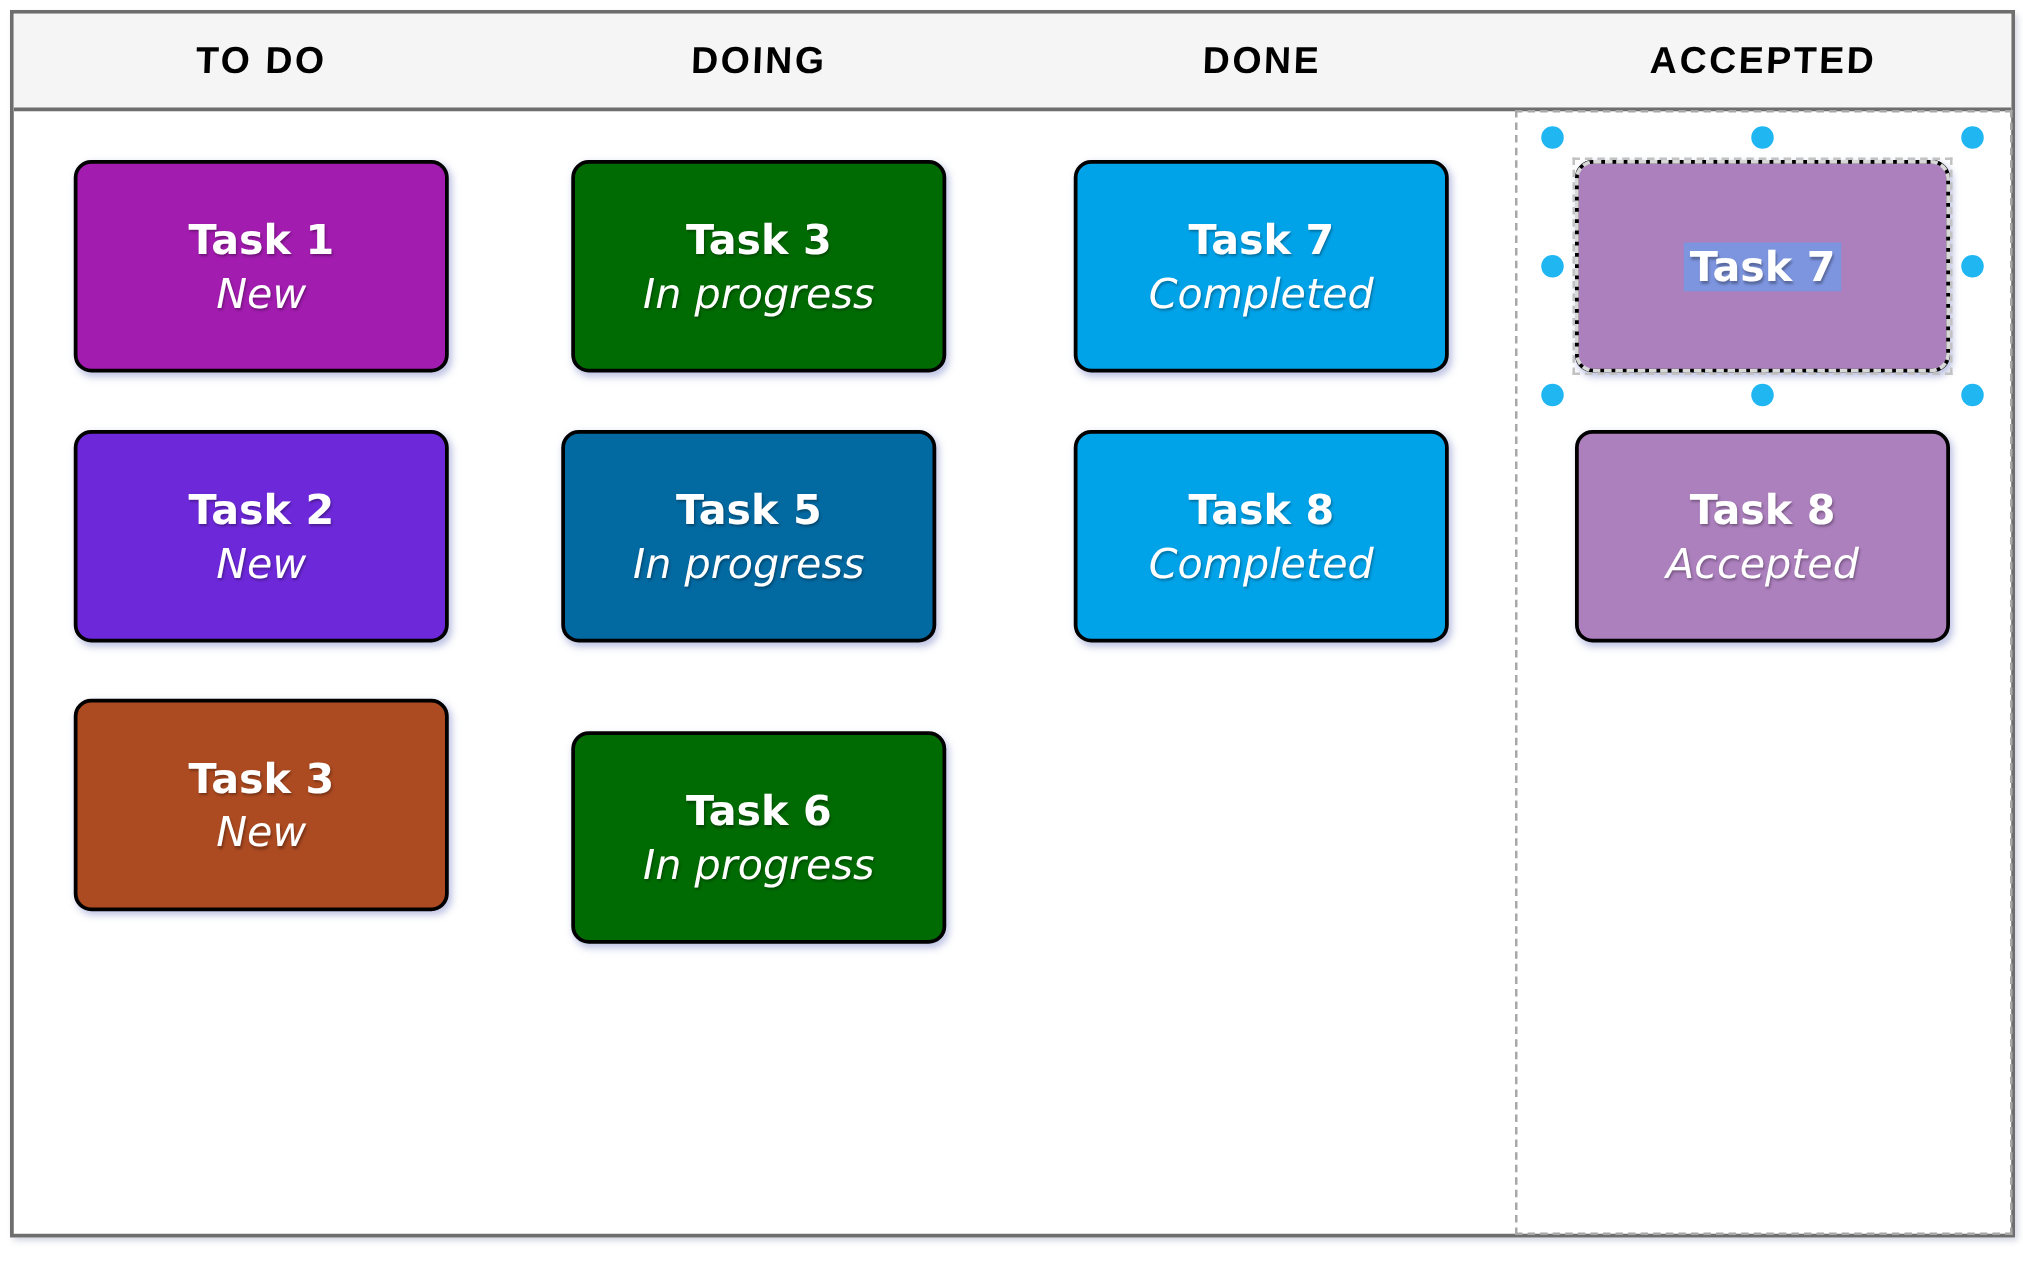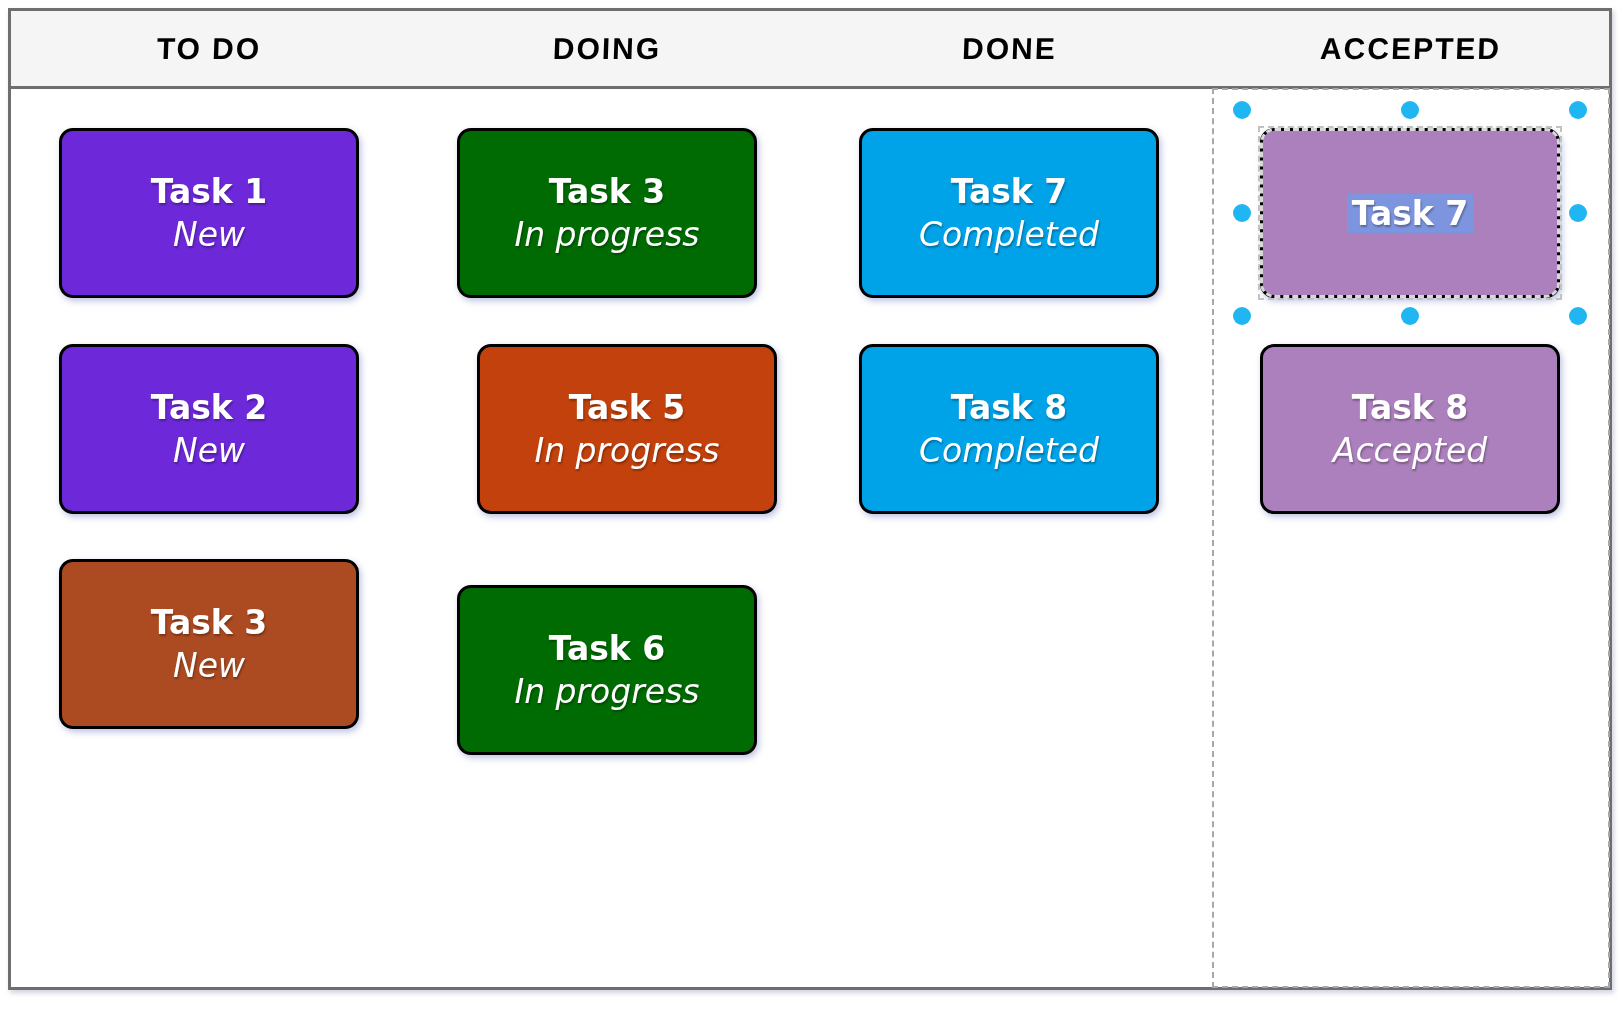--- a/index.html
+++ b/index.html
@@ -57,37 +57,37 @@
 <div class="page">
   <div class="frame">
     <div class="header">
         <div class="hcell" style="width: 396px;">TO DO</div>
         <div class="hcell" style="width: 400px;">DOING</div>
         <div class="hcell" style="width: 405px;">DONE</div>
         <div class="hcell" style="width: 397px;">ACCEPTED</div>
       </div>
     <div class="board-body">
       <div class="lane-outline"></div>
-    <div class="card" style="left: 48px; top: 39px; background: #6d28d9;">
+    <div class="card" style="left: 48px; top: 39px; background: #a21caf;">
           <div class="card-title"><span>Task 1</span></div>
           <div class="card-status"><span>New</span></div>
         </div>
         <div class="card" style="left: 48px; top: 255px; background: #6d28d9;">
           <div class="card-title"><span>Task 2</span></div>
           <div class="card-status"><span>New</span></div>
         </div>
         <div class="card" style="left: 48px; top: 470px; background: rgb(172, 74, 33);">
           <div class="card-title"><span>Task 3</span></div>
           <div class="card-status"><span>New</span></div>
         </div>
         <div class="card" style="left: 446px; top: 39px; background: rgb(1, 107, 3);">
           <div class="card-title"><span>Task 3</span></div>
           <div class="card-status"><span>In progress</span></div>
         </div>
-        <div class="card" style="left: 466px; top: 255px; background: #c2410c;">
+        <div class="card" style="left: 438px; top: 255px; background: #0369a1;">
           <div class="card-title"><span>Task 5</span></div>
           <div class="card-status"><span>In progress</span></div>
         </div>
         <div class="card" style="left: 446px; top: 496px; background: rgb(1, 107, 3);">
           <div class="card-title"><span>Task 6</span></div>
           <div class="card-status"><span>In progress</span></div>
         </div>
         <div class="card" style="left: 848px; top: 39px; background: rgb(0, 162, 232);">
           <div class="card-title"><span>Task 7</span></div>
           <div class="card-status"><span>Completed</span></div>

